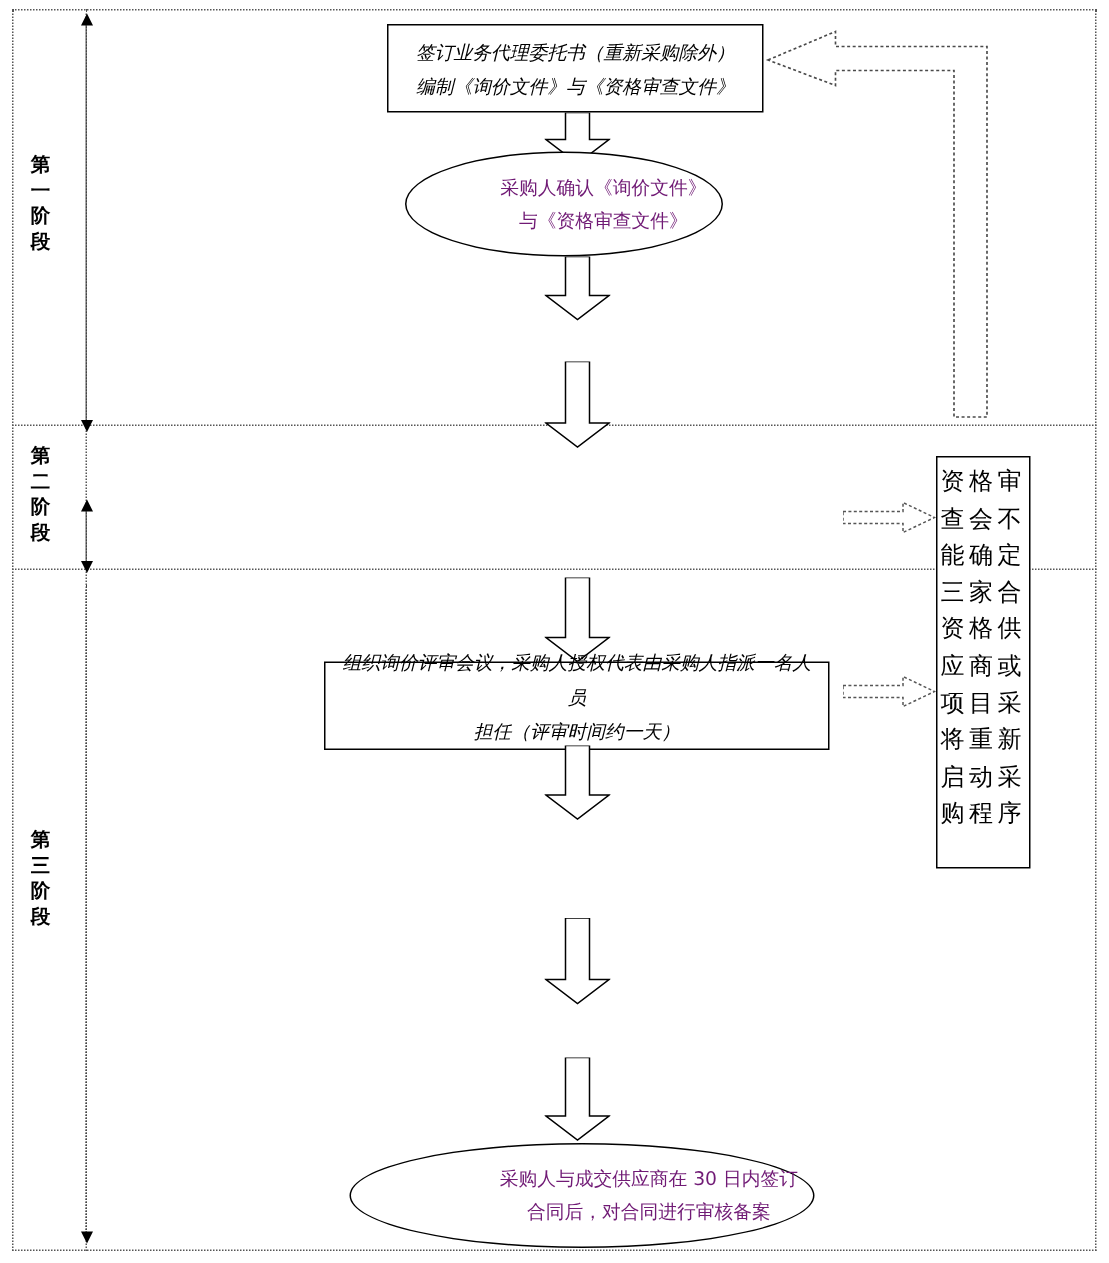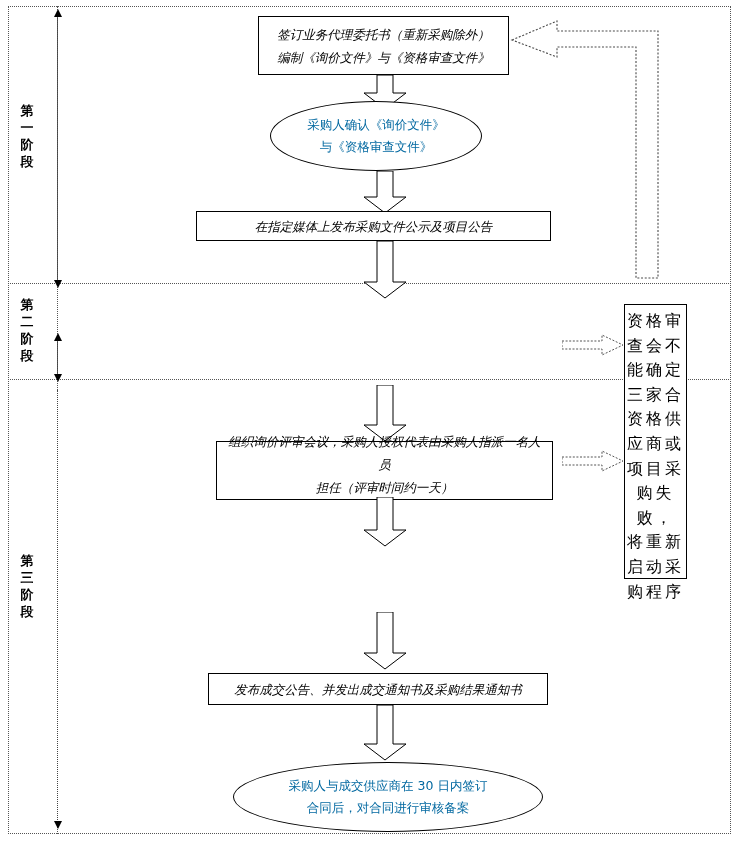--- a/index.html
+++ b/index.html
@@ -77,25 +77,25 @@
 
   
   .ellipse{
     position:absolute;
     border:1px solid #000;
     border-radius:50%;
     background:#fff;
     box-sizing:border-box;
     display:flex;
     align-items:center;
-    justify-content:center;
+    justify-content:flex-end;
     text-align:center;
     font-size:12.5px;
     line-height:22px;
-    color:#0369a1;
+    color:#701a75;
     font-family:"DejaVu Sans","Liberation Sans",sans-serif;
   }
   .ellipse .txt{padding:0 10px;white-space:pre-line;}
 
   
   .sidebox{
     position:absolute;
     border:1px solid #000;
     background:#fff;
     box-sizing:border-box;
@@ -178,23 +178,20 @@
     <span class="txt">采购人确认《询价文件》
 与《资格审查文件》</span>
   </div>
 
   <div class="barrow-down" style="left:363px;top:171px;">
     <svg width="44" height="43" viewBox="0 0 44 43">
       <polygon points="14,0 30,0 30,26 43,26 22,42 1,26 14,26" fill="#ffffff" stroke="#000000" stroke-width="1"></polygon>
     </svg>
   </div>
 
-  <div class="proc" style="left:196px;top:211px;width:355px;height:30px;">
-    <span class="txt">在指定媒体上发布采购文件公示及项目公告</span>
-  </div>
 
   <div class="barrow-down" style="left:363px;top:241px;">
     <svg width="44" height="58" viewBox="0 0 44 58">
       <polygon points="14,0 30,0 30,41 43,41 22,57 1,41 14,41" fill="#ffffff" stroke="#000000" stroke-width="1"></polygon>
     </svg>
   </div>
 
 
   <div class="barrow-down" style="left:363px;top:385px;">
     <svg width="44" height="57" viewBox="0 0 44 57">
@@ -213,44 +210,40 @@
     </svg>
   </div>
 
 
   <div class="barrow-down" style="left:363px;top:612px;">
     <svg width="44" height="58" viewBox="0 0 44 58">
       <polygon points="14,0 30,0 30,41 43,41 22,57 1,41 14,41" fill="#ffffff" stroke="#000000" stroke-width="1"></polygon>
     </svg>
   </div>
 
-  <div class="proc" style="left:208px;top:673px;width:340px;height:32px;">
-    <span class="txt">发布成交公告、并发出成交通知书及采购结果通知书</span>
-  </div>
 
   <div class="barrow-down" style="left:363px;top:705px;">
     <svg width="44" height="56" viewBox="0 0 44 56">
       <polygon points="14,0 30,0 30,39 43,39 22,55 1,39 14,39" fill="#ffffff" stroke="#000000" stroke-width="1"></polygon>
     </svg>
   </div>
 
   <div class="ellipse" style="left:233px;top:762px;width:310px;height:70px;">
     <span class="txt">采购人与成交供应商在 30 日内签订
 合同后，对合同进行审核备案</span>
   </div>
 
   <div class="sidebox" style="left:624px;top:304px;width:63px;height:275px;">
     <span class="row">资格审</span>
     <span class="row">查会不</span>
     <span class="row">能确定</span>
     <span class="row">三家合</span>
     <span class="row">资格供</span>
     <span class="row">应商或</span>
     <span class="row">项目采</span>
-    <span class="row">购失败，</span>
     <span class="row">将重新</span>
     <span class="row">启动采</span>
     <span class="row">购程序</span>
   </div>
 
   <div class="darrow-right" style="left:562px;top:334px;">
     <svg width="62" height="22" viewBox="0 0 62 22">
       <polygon points="0,7 40,7 40,1 61,11 40,21 40,15 0,15" fill="#ffffff" stroke="#555555" stroke-width="1" stroke-dasharray="2,1.6"></polygon>
     </svg>
   </div>

